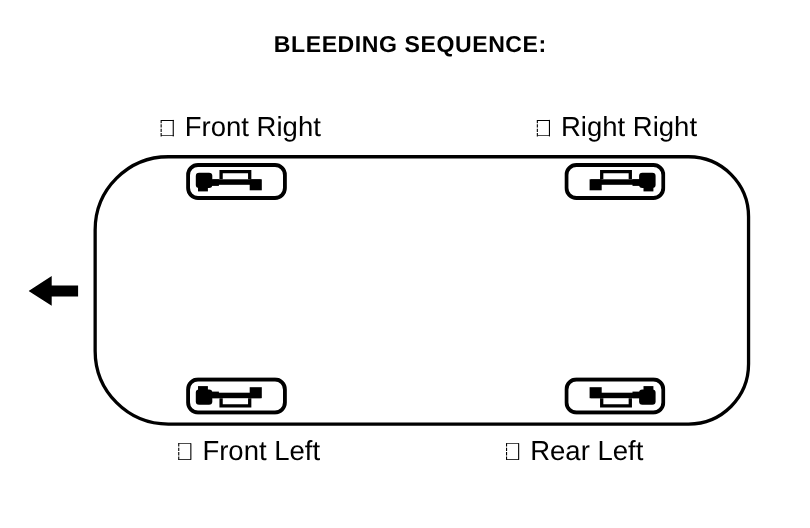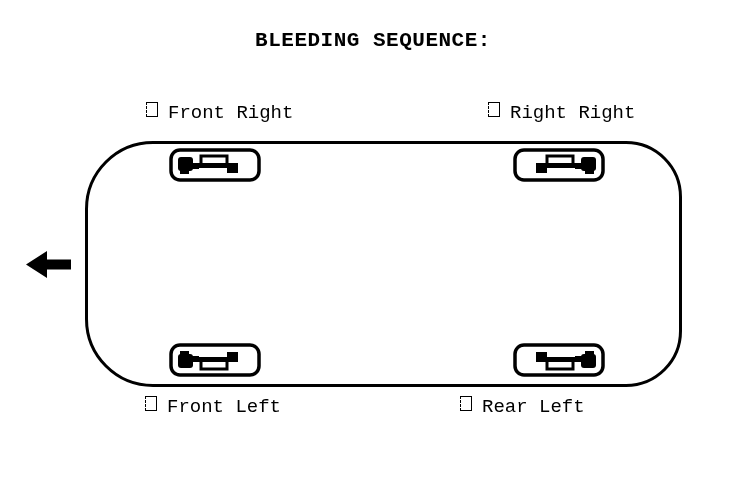--- a/index.html
+++ b/index.html
@@ -6,21 +6,21 @@
     margin: 0;
     padding: 0;
     background: #ffffff;
   }
   .page {
     position: relative;
     width: 736px;
     height: 480px;
     background: #ffffff;
     overflow: hidden;
-    font-family: Liberation Mono, monospace;
+    font-family: Liberation Sans, sans-serif;
     color: #000000;
   }
   .title {
     position: absolute;
     top: 29px;
     left: 0;
     width: 746px;
     text-align: center;
     font-size: 21px;
     font-weight: 700;
@@ -53,29 +53,29 @@
   .wheel-rear-left svg { transform: scale(-1,-1); }
   .arrow {
     position: absolute;
     left: 26px;
     top: 250px;
     width: 46px;
     height: 29px;
   }
   .pos-label {
     position: absolute;
-    font-size: 19px;
+    font-size: 25px;
     font-weight: 400;
     white-space: nowrap;
     display: flex;
-    align-items: flex-start;
+    align-items: center;
   }
   .label-front-right { left: 146px; top: 102px; }
   .label-rear-right  { left: 488px; top: 102px; }
-  .label-front-left  { left: 145px; top: 396px; }
+  .label-front-left  { left: 162px; top: 396px; }
   .label-rear-left   { left: 460px; top: 396px; }
   .tofu {
     display: inline-block;
     width: 12px;
     height: 15px;
     box-sizing: border-box;
     border: 1px solid #000000;
     border-left-style: dashed;
     margin-right: 10px;
     position: relative;

